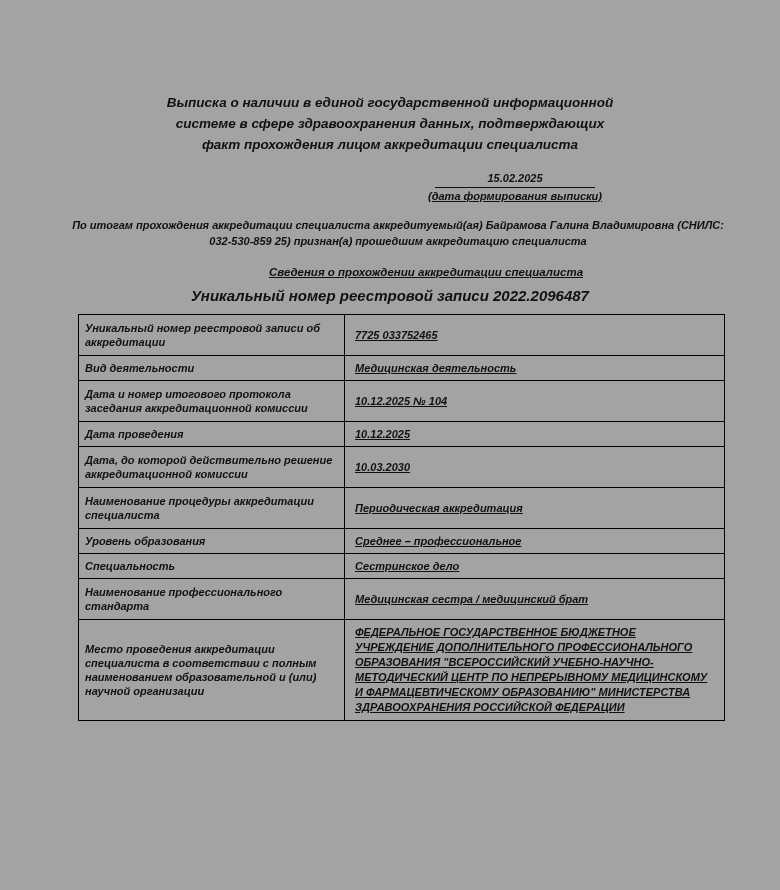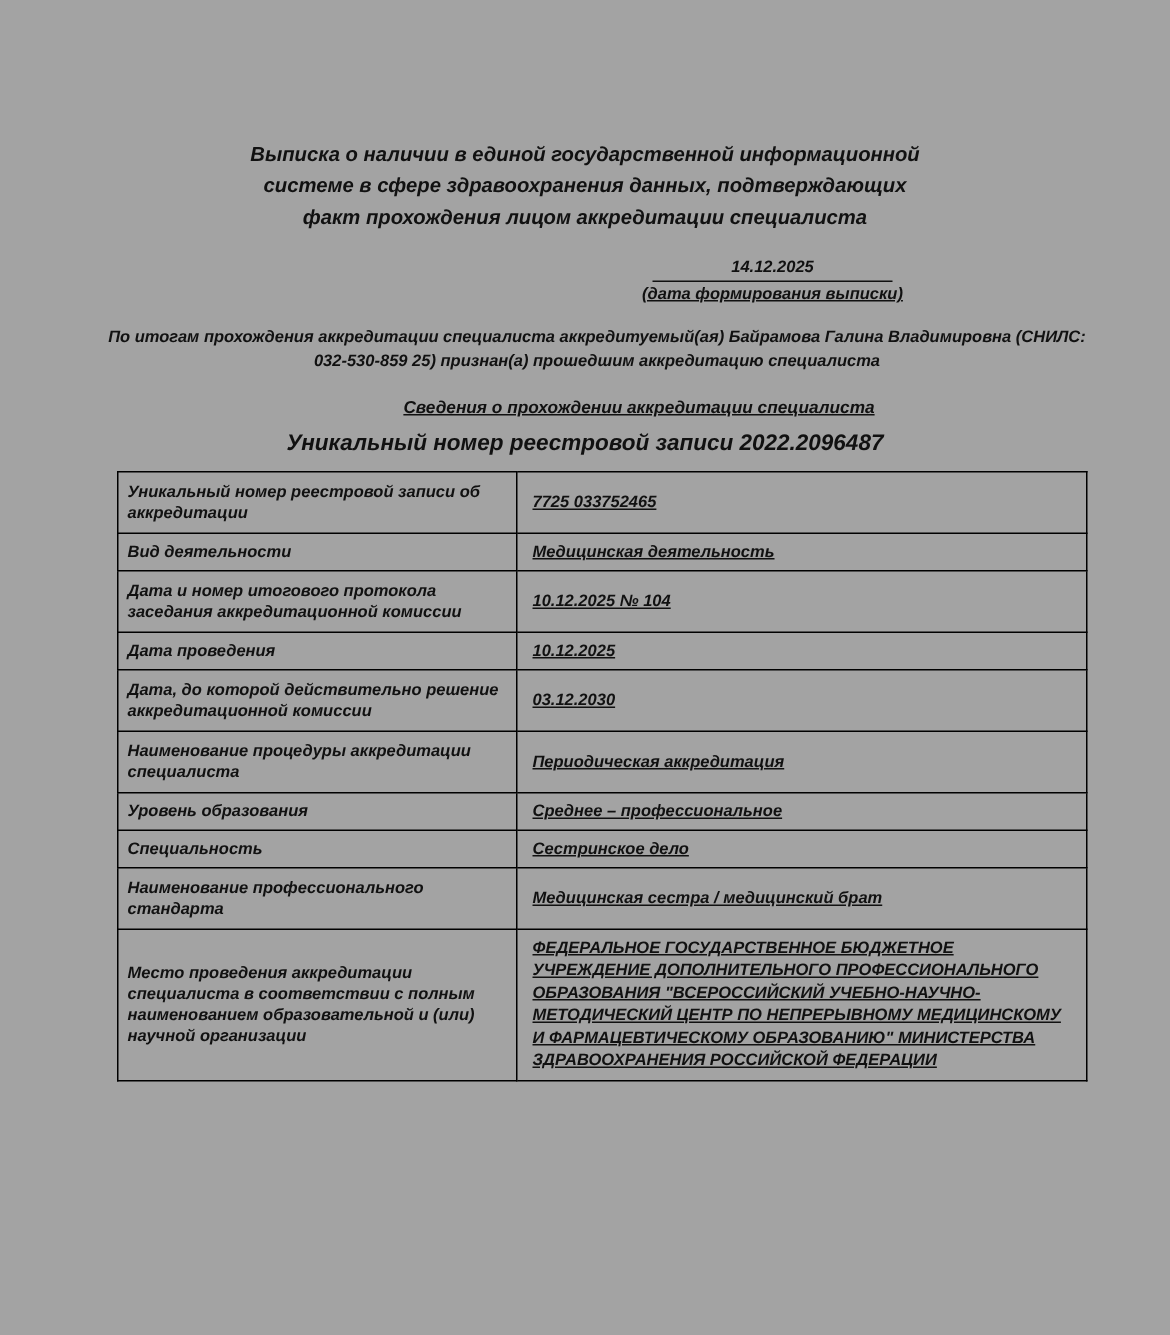--- a/index.html
+++ b/index.html
@@ -121,21 +121,21 @@
   tr.row-xl td.value-cell { line-height: 15px; }
 </style>
 </head>
 <body>
 
 <div class="page">
 
   <div class="doc-title">Выписка о наличии в единой государственной информационной системе в сфере здравоохранения данных, подтверждающих факт прохождения лицом аккредитации специалиста</div>
 
   <div class="date-block">
-    <div class="date-value">14.12.2025</div>
+    <div class="date-value">15.02.2025</div>
     <div class="date-caption">(дата формирования выписки)</div>
   </div>
 
   <div class="summary">По итогам прохождения аккредитации специалиста аккредитуемый(ая) Байрамова Галина Владимировна (СНИЛС: 032-530-859 25) признан(а) прошедшим аккредитацию специалиста</div>
 
   <div class="section-heading">Сведения о прохождении аккредитации специалиста</div>
 
   <div class="registry-line">Уникальный номер реестровой записи 2022.2096487</div>
 
   <table class="acc-table">
@@ -151,21 +151,21 @@
       <tr class="row-tall">
         <td class="label-cell">Дата и номер итогового протокола заседания аккредитационной комиссии</td>
         <td class="value-cell">10.12.2025 № 104</td>
       </tr>
       <tr class="row-short">
         <td class="label-cell">Дата проведения</td>
         <td class="value-cell">10.12.2025</td>
       </tr>
       <tr class="row-tall">
         <td class="label-cell">Дата, до которой действительно решение аккредитационной комиссии</td>
-        <td class="value-cell">03.12.2030</td>
+        <td class="value-cell">10.03.2030</td>
       </tr>
       <tr class="row-tall">
         <td class="label-cell">Наименование процедуры аккредитации специалиста</td>
         <td class="value-cell">Периодическая аккредитация</td>
       </tr>
       <tr class="row-short">
         <td class="label-cell">Уровень образования</td>
         <td class="value-cell">Среднее – профессиональное</td>
       </tr>
       <tr class="row-short">

